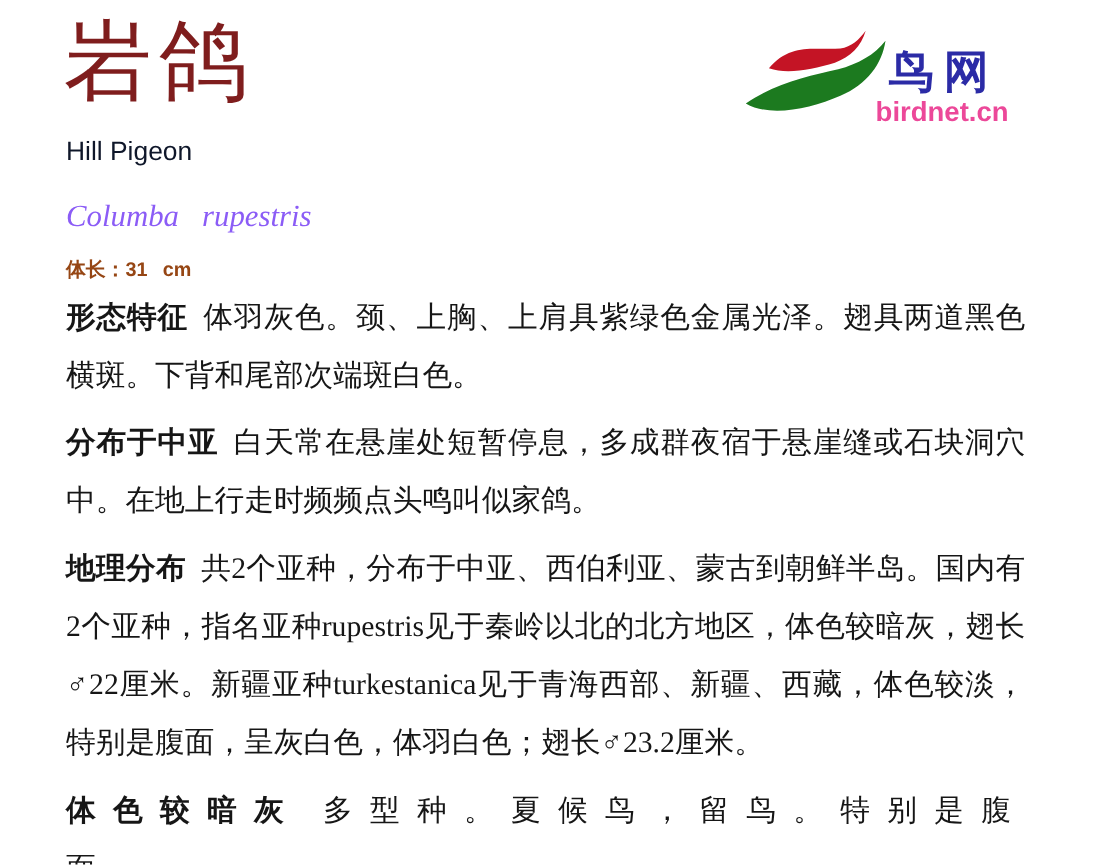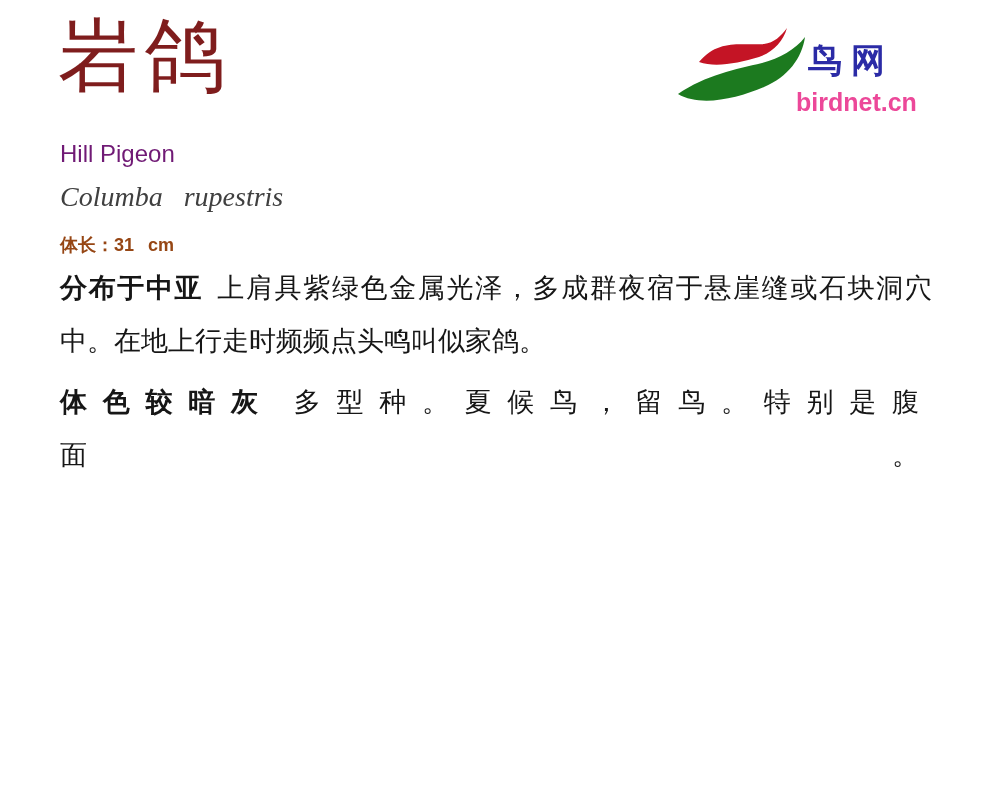--- a/index.html
+++ b/index.html
@@ -22,39 +22,39 @@
 
   
   .logo {
     position: absolute; top: 18px; right: 10px;
     width: 312px; height: 112px;
   }
   .logo-swoosh-svg { position: absolute; left: 0; top: 0; }
   .logo-cn {
     position: absolute; left: 134px; top: 20px;
     font-family: "Liberation Serif", "DejaVu Serif", serif;
-    font-size: 34px; font-weight: 600; letter-spacing: 9px;
+    font-size: 41px; font-weight: 600; letter-spacing: 9px;
     color: #2b2ba6; white-space: nowrap;
   }
   .logo-url {
     position: absolute; left: 122px; top: 70px;
     font-family: "Liberation Sans", "DejaVu Sans", sans-serif;
     font-size: 25px; font-weight: bold; letter-spacing: 0px;
     color: #ec4899; white-space: nowrap;
   }
 
   
   .english-name {
-    position: absolute; left: 60px; top: 140px;
+    position: absolute; left: 60px; top: 124px;
     font-family: "Liberation Sans", "DejaVu Sans", sans-serif;
-    font-size: 24px; color: #701a75;
+    font-size: 24px; color: #0f172a;
   }
   .latin-name {
     position: absolute; left: 60px; top: 181px;
-    font-size: 28px; font-style: italic; color: #404040;
+    font-size: 28px; font-style: italic; color: #8b5cf6;
     word-spacing: 14px;
   }
   .body-length {
     position: absolute; left: 60px; top: 233px;
     font-family: "Liberation Sans", "DejaVu Sans", sans-serif;
     font-size: 18px; font-weight: bold; color: #964614;
   }
   .body-length .unit { margin-left: 14px; font-weight: 600; }
 
   
@@ -94,18 +94,24 @@
 </div>
 
 <div class="english-name">Hill Pigeon</div>
 <div class="latin-name">Columba rupestris</div>
 <div class="body-length">
   <span>体长：31</span><span class="unit">cm</span>
 </div>
 
 <div class="content">
   <p class="section">
-    <span class="sec-head">分布于中亚</span><span>上肩具紫绿色金属光泽，多成群夜宿于悬崖缝或石块洞穴中。在地上行走时频频点头鸣叫似家鸽。</span>
+    <span class="sec-head">形态特征</span><span>体羽灰色。颈、上胸、上肩具紫绿色金属光泽。翅具两道黑色横斑。下背和尾部次端斑白色。</span>
+  </p>
+  <p class="section">
+    <span class="sec-head">分布于中亚</span><span>白天常在悬崖处短暂停息，多成群夜宿于悬崖缝或石块洞穴中。在地上行走时频频点头鸣叫似家鸽。</span>
+  </p>
+  <p class="section">
+    <span class="sec-head">地理分布</span><span>共2个亚种，分布于中亚、西伯利亚、蒙古到朝鲜半岛。国内有2个亚种，指名亚种rupestris见于秦岭以北的北方地区，体色较暗灰，翅长♂22厘米。新疆亚种turkestanica见于青海西部、新疆、西藏，体色较淡，特别是腹面，呈灰白色，体羽白色；翅长♂23.2厘米。</span>
   </p>
   <p class="section wide">
     <span class="sec-head">体色较暗灰</span><span>多型种。夏候鸟，留鸟。特别是腹面。</span>
   </p>
 </div>
 
 </body></html>

